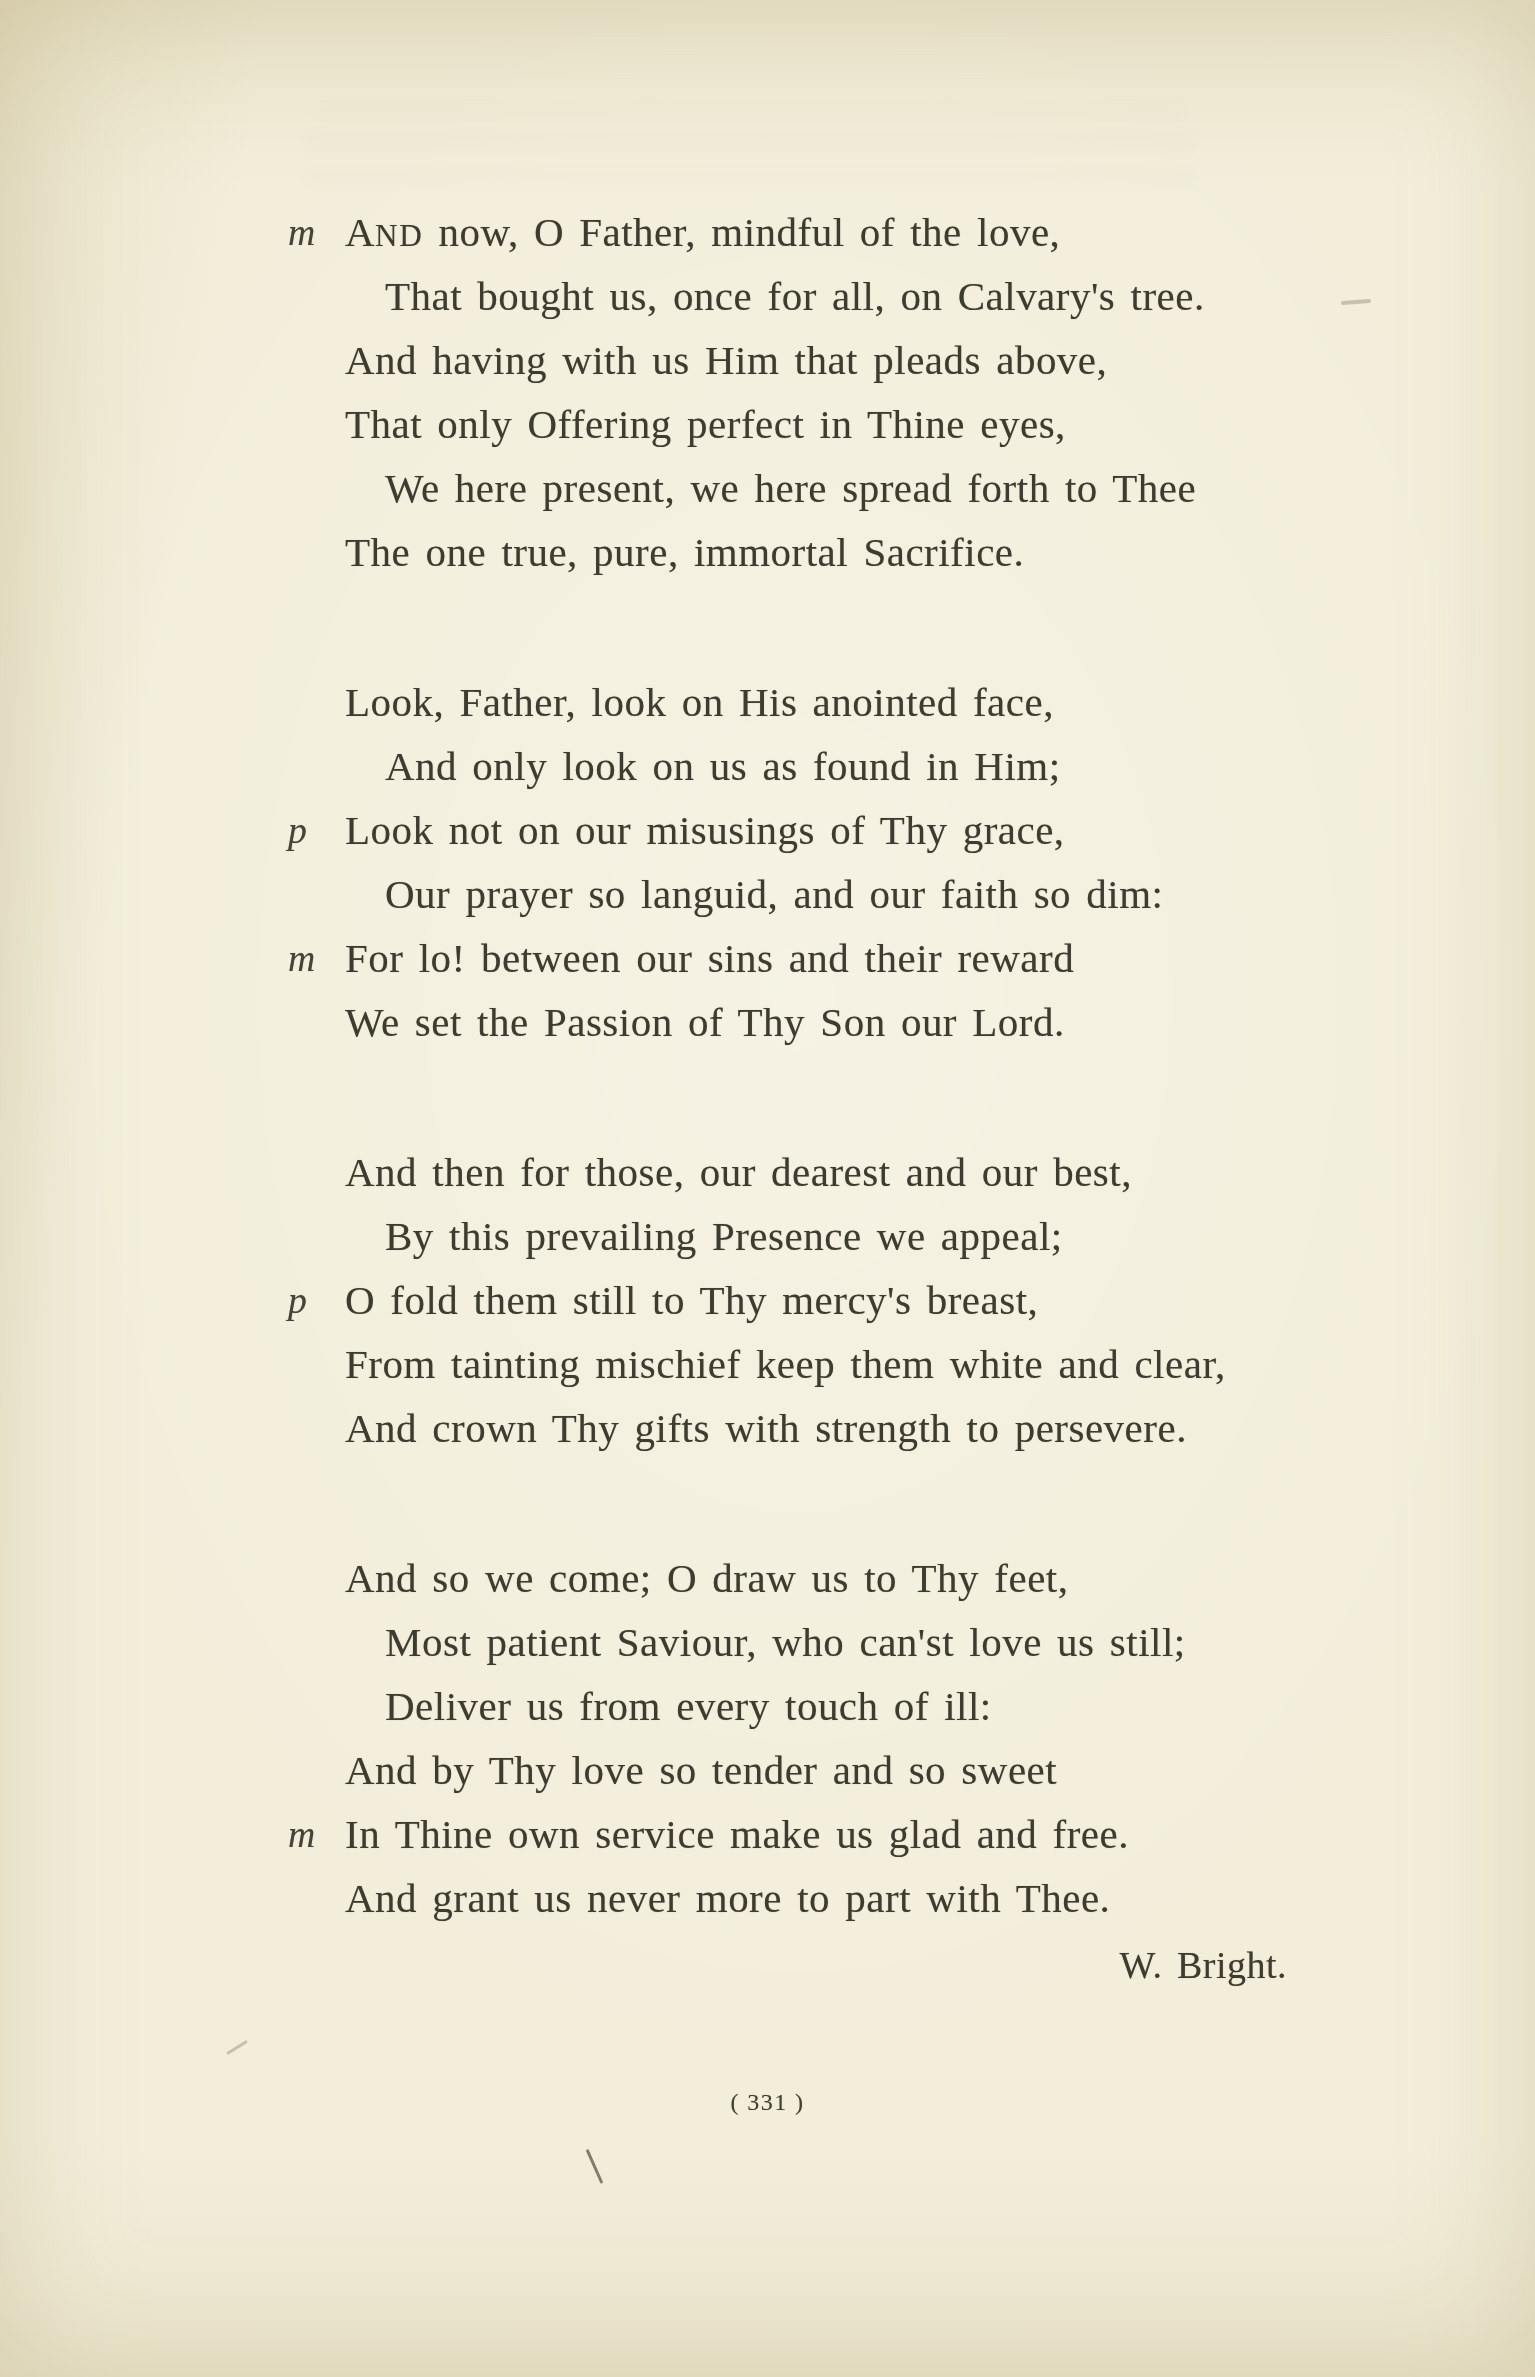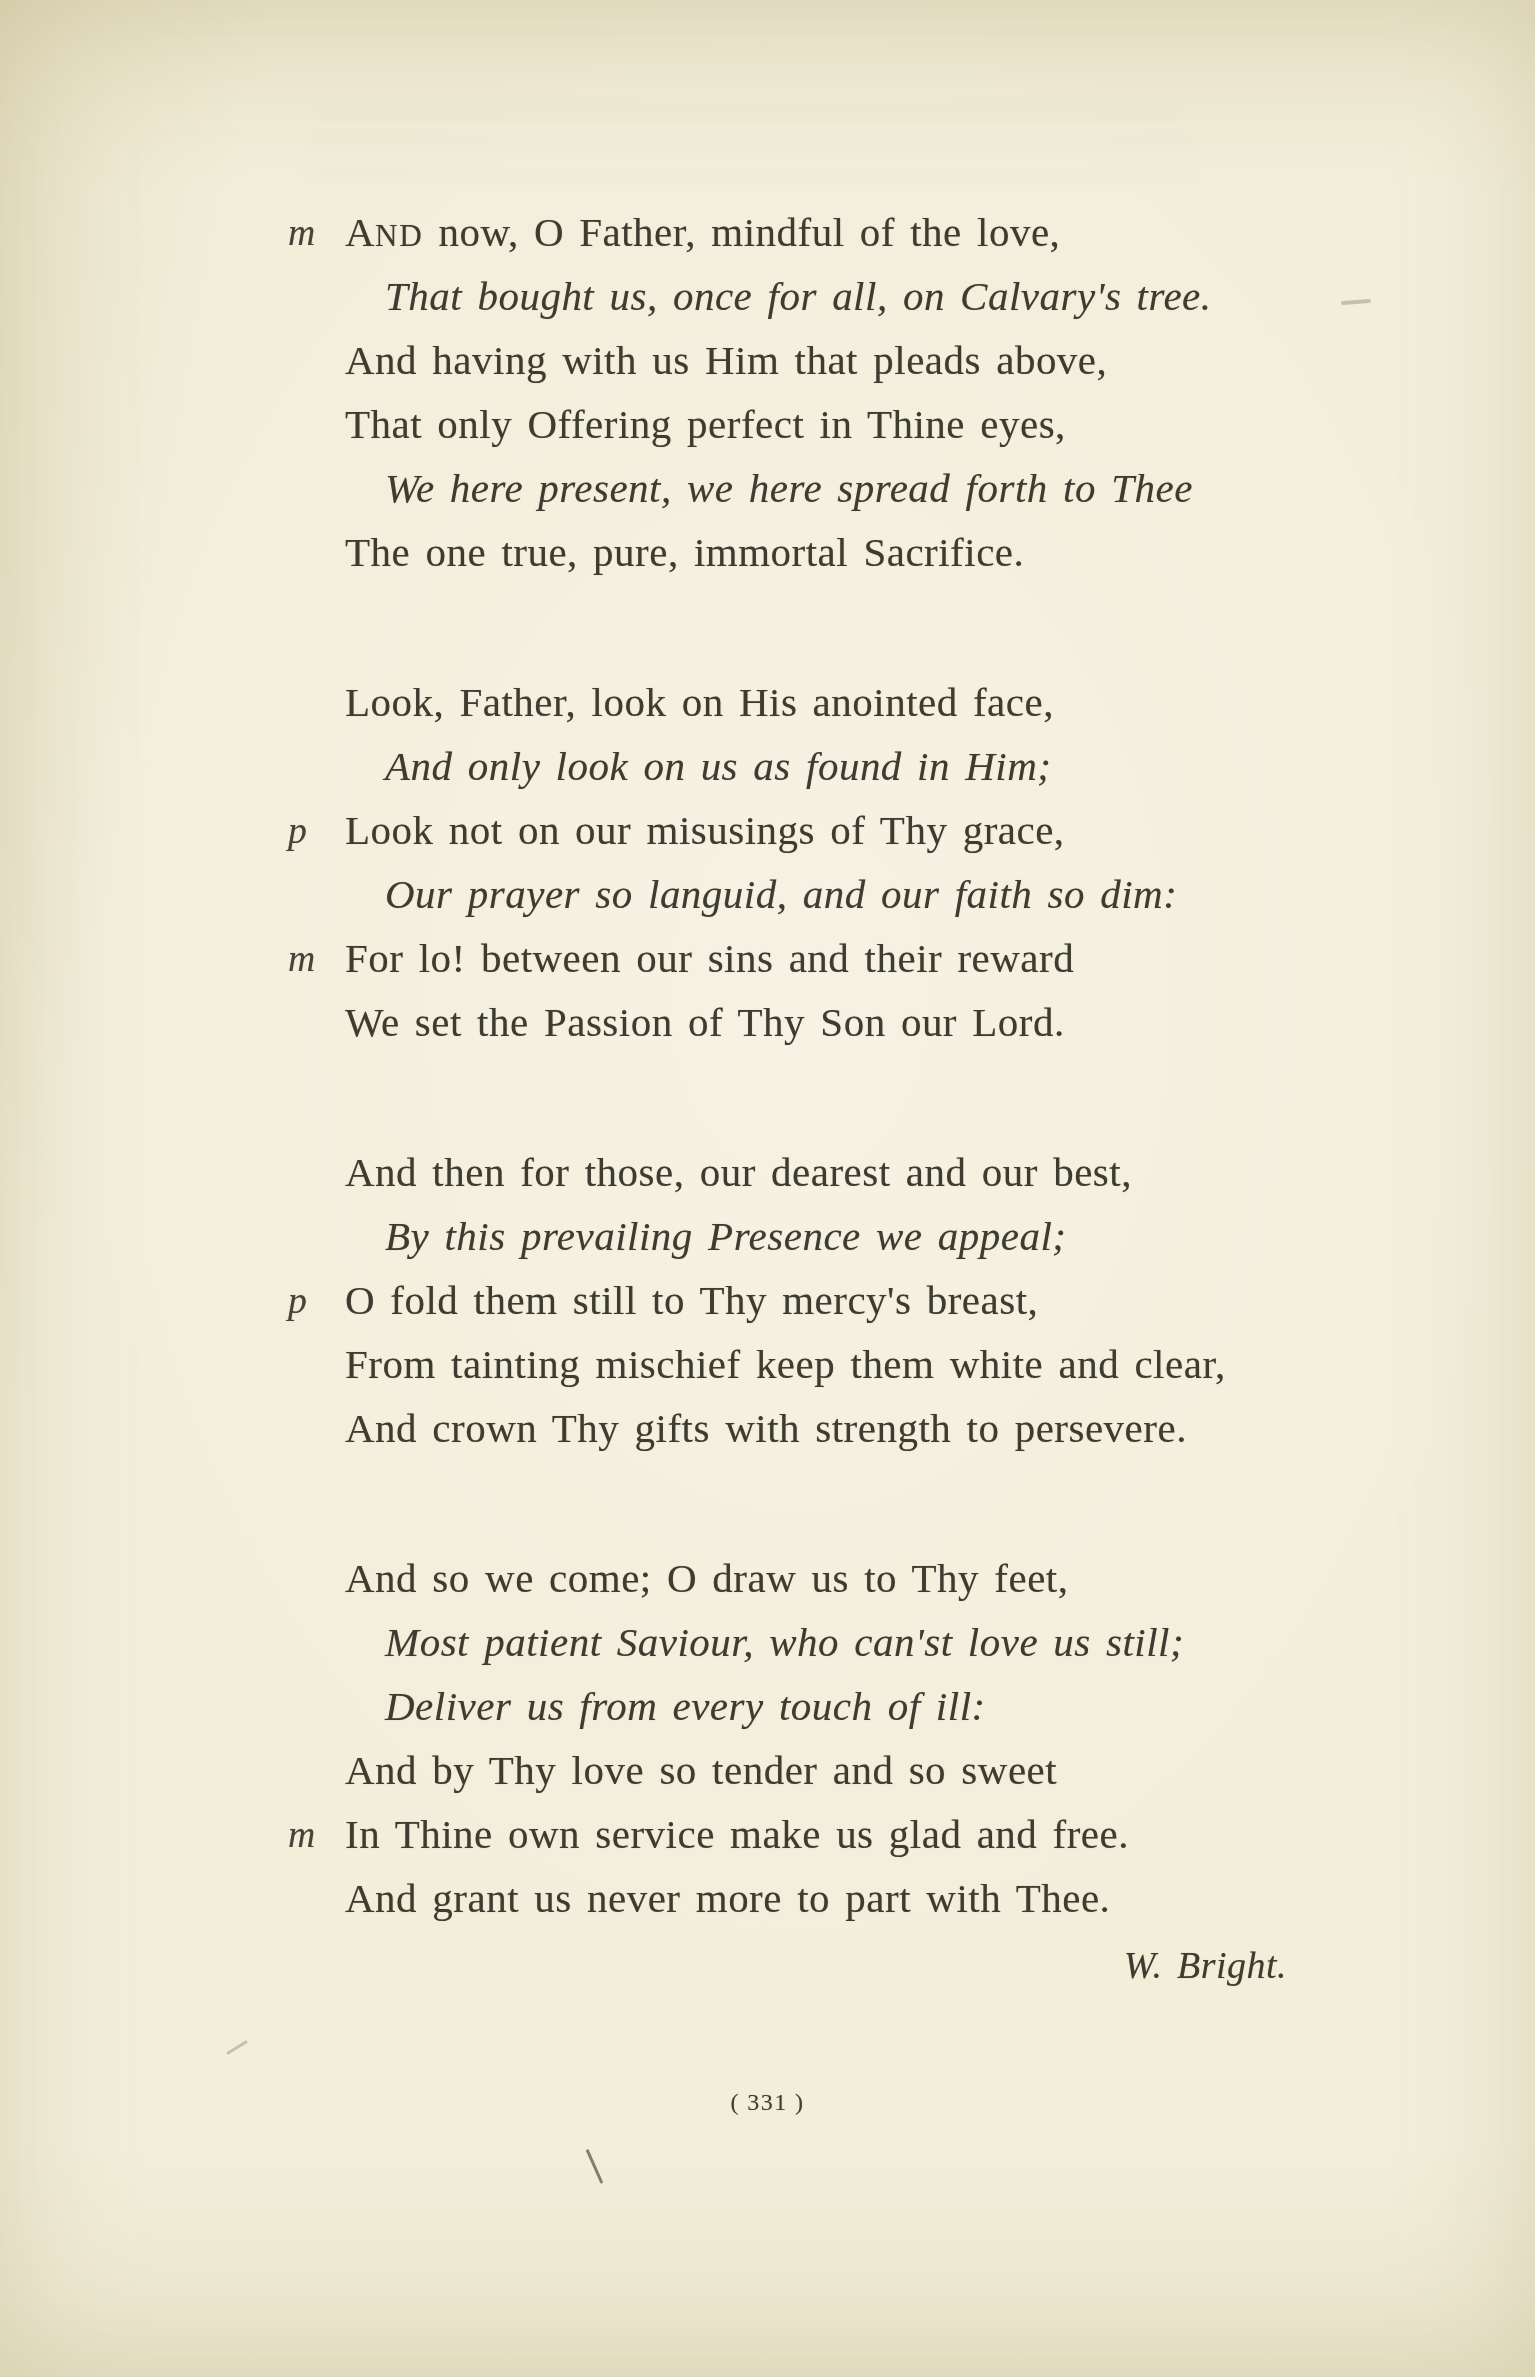--- a/index.html
+++ b/index.html
@@ -49,40 +49,39 @@
     text-shadow: 0 0 0.9px rgba(62,59,48,0.38);
   }
   .stanza { margin: 0; }
   .stanza + .stanza { margin-top: 86px; }
   .line {
     position: relative;
     height: 64px;
     line-height: 64px;
     white-space: nowrap;
   }
-  .line.indent { padding-left: 40px; font-style: italic; }
+  .line.indent { padding-left: 40px; }
   .marker {
     position: absolute;
     left: -57px;
     top: 0;
     font-style: italic;
     font-size: 0.92em;
     color: #46433a;
   }
   .smallcaps {
     font-size: 0.76em;
     letter-spacing: 0.05em;
   }
   .attribution {
     margin-top: 10px;
     height: 50px;
     line-height: 50px;
     text-align: right;
     padding-right: 10px;
-    font-style: italic;
     font-size: 38px;
   }
   .page-number {
     position: absolute;
     top: 2089px;
     left: 0;
     width: 100%;
     text-align: center;
     font-size: 24px;
     letter-spacing: 0.06em;

